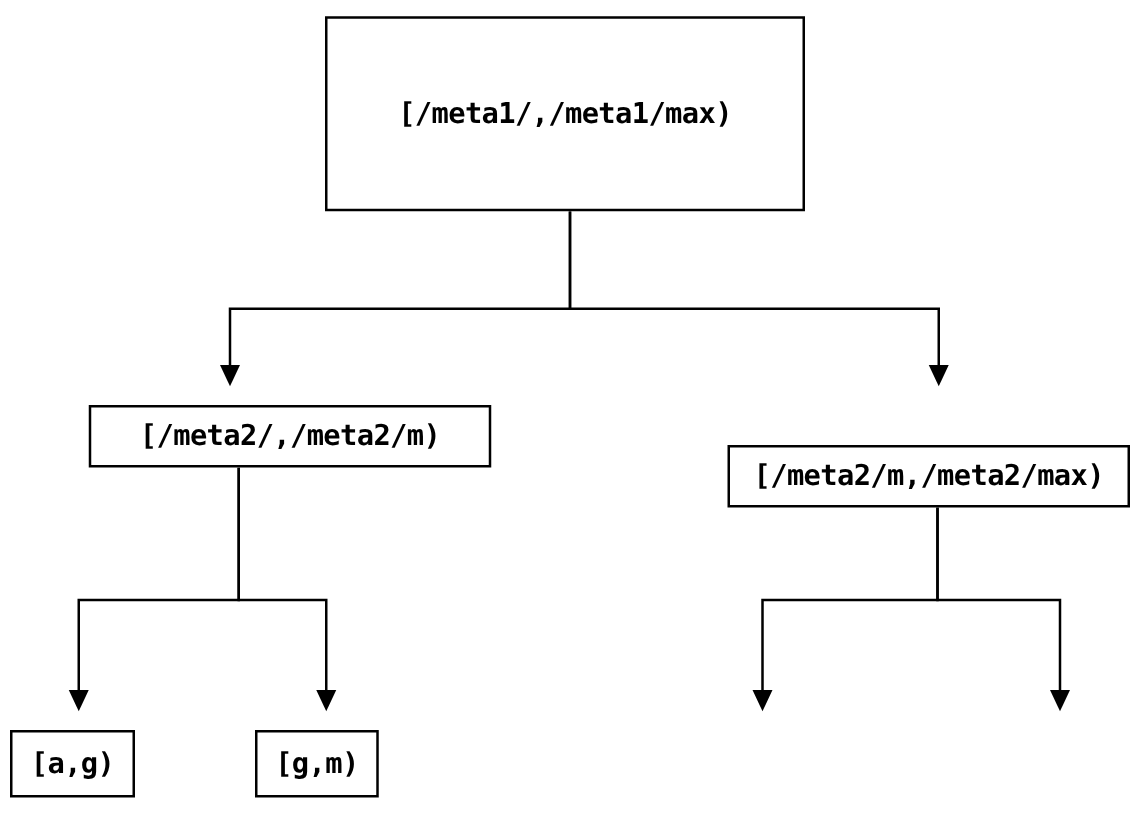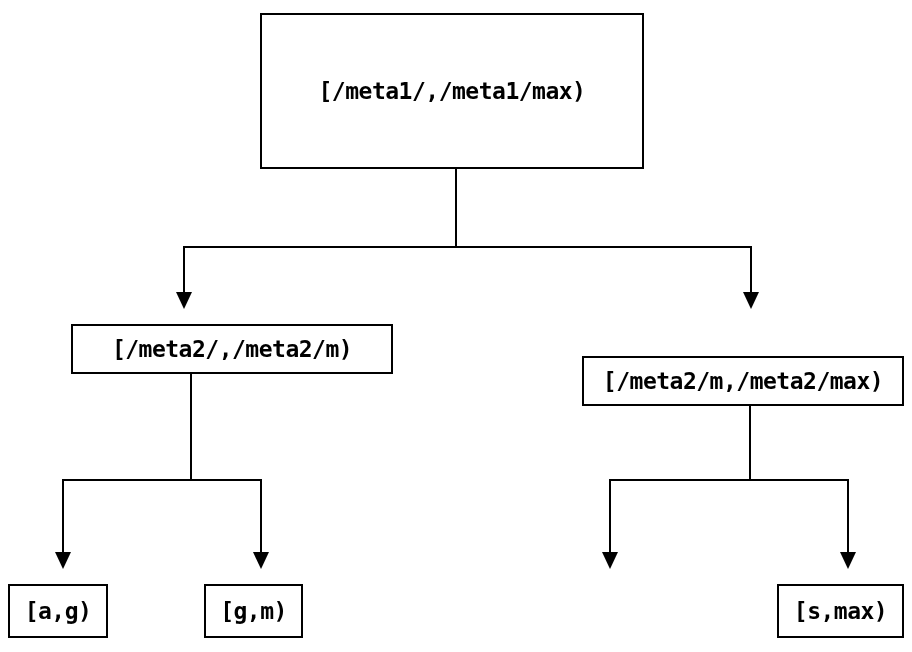--- a/index.html
+++ b/index.html
@@ -99,17 +99,14 @@
 
   <div class="node node-ag">
     <span>[a,g)</span>
   </div>
 
   <div class="node node-gm">
     <span>[g,m)</span>
   </div>
 
 
-  <div class="node node-smax">
-    <span>[s,max)</span>
-  </div>
 
 </div>
 
 </body></html>

